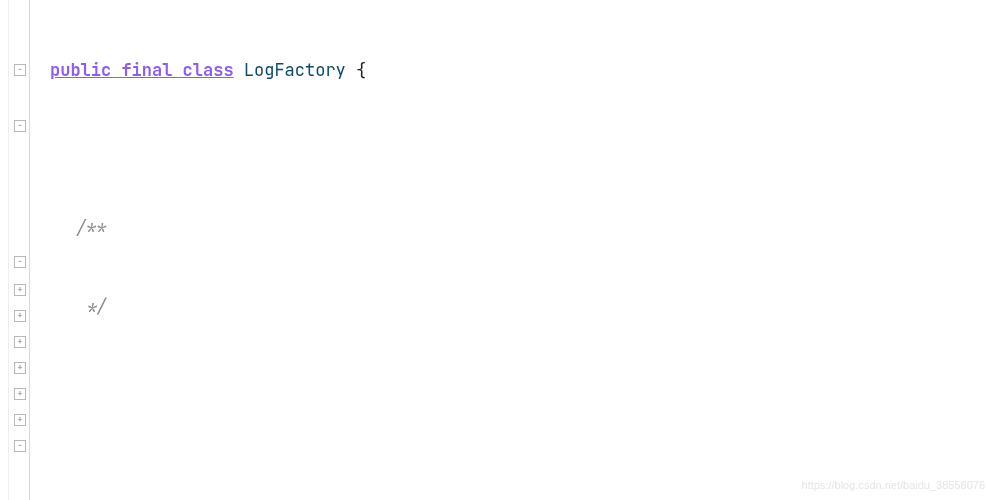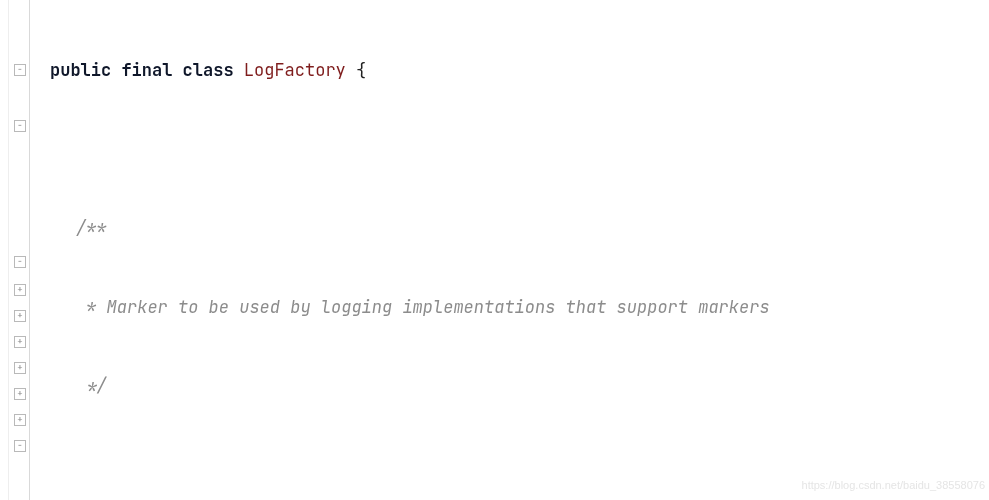--- a/index.html
+++ b/index.html
@@ -46,23 +46,23 @@
     color: #888;
     font-style: normal;
   }
   .code {
     padding: 4px 0 0 20px;
     white-space: pre;
     color: #222;
   }
   .line { display: block; }
   .indent1 { padding-left: 26px; }
-  .kw { color: #0f172a; font-weight: bold; font-style: normal; }
+  .kw { color: #8b5cf6; font-weight: bold; font-style: normal; text-decoration: underline; }
   .plain { font-style: normal; color: #222; }
-  .type { font-style: normal; color: #7f1d1d; }
+  .type { font-style: normal; color: #0c4a6e; }
   .field-it { color: #660e7a; font-style: italic; font-weight: bold; }
   .str { color: #067d17; font-style: normal; font-weight: bold; }
   .comment { color: #8c8c8c; font-style: italic; }
   .punc { font-style: normal; color: #222; }
   .watermark {
     position: absolute;
     bottom: 6px;
     right: 4px;
     font-size: 11px;
     color: #e5e5e5;
@@ -85,21 +85,20 @@
     <div class="fold" style="top:362px;">+</div>
     <div class="fold" style="top:388px;">+</div>
     <div class="fold" style="top:414px;">+</div>
     <div class="fold" style="top:440px;">−</div>
   </div>
 
   <div class="code">
     <span class="line"><span class="kw">public final class</span><span class="type"> </span><span class="type">LogFactory</span><span class="plain"> </span><span class="punc">{</span></span>
     <span class="line">&nbsp;</span>
     <span class="line indent1 comment">/**</span>
-    <span class="line indent1 comment"> * Marker to be used by logging implementations that support markers</span>
     <span class="line indent1 comment"> */</span>
     
     
     
     
     
     
     
     
     

